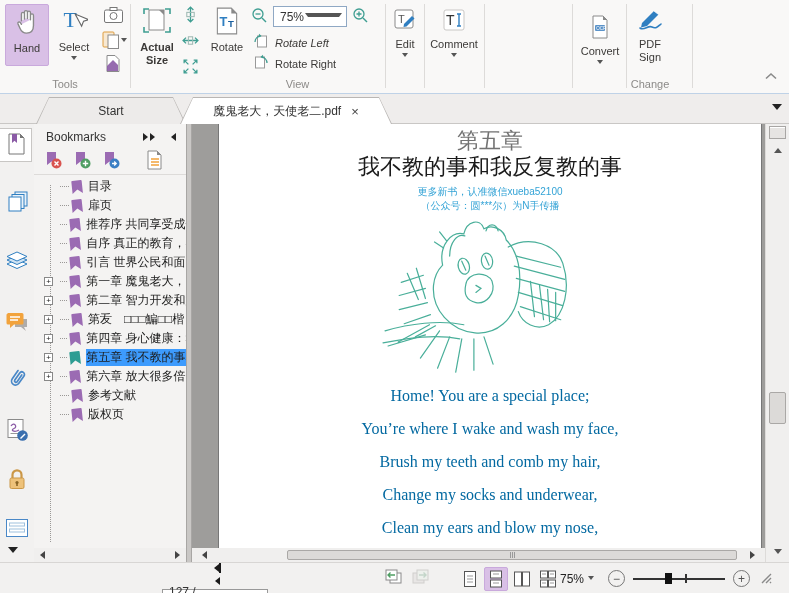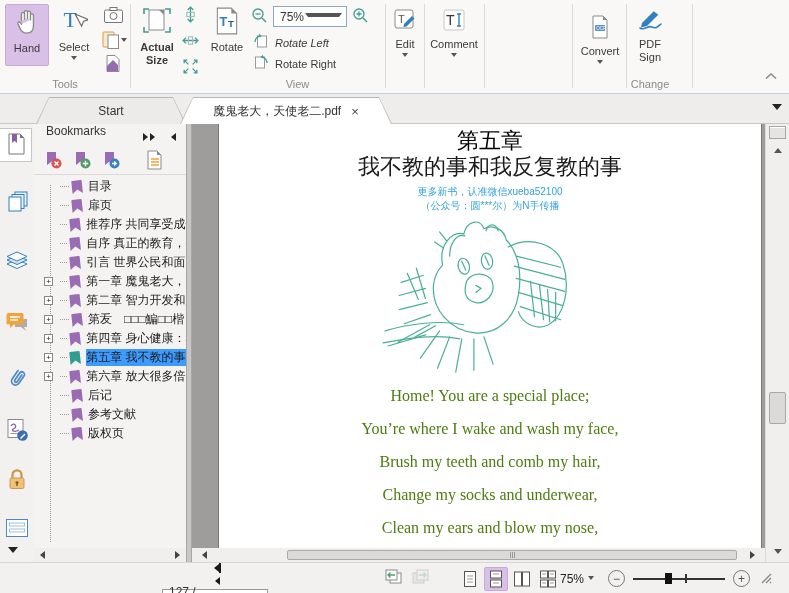--- a/index.html
+++ b/index.html
@@ -36,21 +36,21 @@
   #main { position:absolute; top:124px; left:0; width:789px; height:438px; }
 
   
   #strip { position:absolute; left:0; top:0; width:34px; height:438px; background:#f2f1f0; }
   .strip-item { position:absolute; left:2px; width:30px; height:34px; display:flex; align-items:center; justify-content:center; }
   .strip-item.active { background:#fff; border:1px solid #c8c6c4; border-left:none; width:32px; left:0; }
   #strip-more { position:absolute; left:8px; bottom:4px; width:0; height:0; border:5px solid transparent; border-top:6px solid #222; }
 
   
   #panel { position:absolute; left:34px; top:0; width:152px; height:438px; background:#f4f3f2; }
-  #panel-header { position:absolute; top:0; left:0; right:4px; height:25px; display:flex; padding:0 6px 0 12px; }
+  #panel-header { position:absolute; top:0; left:0; right:4px; height:25px; display:flex; align-items:center; padding:0 6px 0 12px; }
   #panel-title { font-size:12px; color:#333; flex:1; }
   .hdr-btn { display:flex; align-items:center; margin-left:8px; }
   .tri-r { width:0; height:0; border:4px solid transparent; border-left:5px solid #222; }
   .tri-l { width:0; height:0; border:4px solid transparent; border-right:5px solid #222; }
   #panel-toolbar { position:absolute; top:25px; left:0; right:0; height:26px; display:flex; align-items:center; gap:10px; padding-left:10px; border-bottom:1px solid #dddbd9; }
   #bookmark-tree { position:absolute; top:53px; left:0; right:0; bottom:14px; overflow:hidden; }
   #tree-vline { position:absolute; left:16px; top:8px; bottom:6px; border-left:1px dotted #9a9896; }
   .bm-row { position:relative; height:19px; display:flex; align-items:center; white-space:nowrap; }
   .bm-ex { width:14px; margin-left:10px; flex:0 0 14px; display:flex; align-items:center; }
   .bm-ex .box { width:9px; height:9px; border:1px solid #888; background:#fff; font-size:8px; line-height:7px; text-align:center; color:#222; }
@@ -59,26 +59,26 @@
   .bm-label { font-size:12px; color:#1c1c1c; overflow:hidden; }
   .bm-row.sel .bm-label { background:#3d9bfd; }
   #panel-hscroll { position:absolute; bottom:0; left:0; right:0; height:14px; background:#f0efee; display:flex; justify-content:space-between; align-items:center; padding:0 2px; }
   
   #splitter { position:absolute; left:186px; top:0; width:6px; height:438px; background:#c9c7c5; border-left:1px solid #a8a6a4; border-right:1px solid #a8a6a4; }
 
   
   #docview { position:absolute; left:192px; top:0; width:573px; height:424px; background:#9e9d9b; overflow:hidden; }
   #page { position:absolute; left:26px; top:0; width:544px; height:424px; background:#fff; border-left:1px solid #777; border-right:1px solid #777; }
   .doc-serif { font-family:"Liberation Serif","DejaVu Serif",serif; }
-  #chapter-title { position:absolute; top:2px; width:100%; text-align:center; font-size:22px; color:#000000; }
+  #chapter-title { position:absolute; top:2px; width:100%; text-align:center; font-size:22px; color:#737373; }
   #chapter-subtitle { position:absolute; top:28px; width:100%; text-align:center; font-size:22px; color:#1a1a1a; }
   #watermark { position:absolute; top:61px; left:0; width:100%; text-align:center; color:#33a3d6; font-size:10px; line-height:14px; }
   #sketch { position:absolute; left:160px; top:86px; }
   #poem { position:absolute; top:263px; left:0; width:100%; }
-  .poem-line { text-align:center; font-size:16px; color:#4d7c0f; height:33px; }
+  .poem-line { text-align:center; font-size:16px; color:#0369a1; height:33px; }
 
   
   #doc-hscroll { position:absolute; left:192px; top:424px; width:573px; height:14px; background:#f0efee; display:flex; align-items:center; }
   .hthumb { height:10px; background:#dcdad8; border:1px solid #aaa8a6; border-radius:2px; position:relative; }
   .grip3 { display:flex; gap:1px; justify-content:center; }
   .grip3 i { width:1px; height:6px; background:#999; display:block; }
 
   
   #vscroll { position:absolute; left:765px; top:0; width:24px; height:438px; background:#f0efee; border-left:1px solid #dddbd9; }
   #vs-split { position:absolute; top:2px; left:3px; width:17px; height:13px; background:#e6e4e2; border:1px solid #a8a6a4; box-shadow:inset 0 1px 0 #fff; }
@@ -568,30 +568,20 @@
             <span class="bm-ex">
               <span class="box">+</span>
             </span>
             <span class="bm-dashline"></span>
             <span style="display: flex;">
               <svg class="bm-flag" viewBox="0 0 15 17" width="15" height="17">
                 <path d="M2.5 1.5h9a1 1 0 0 1 1 1v13l-5.5-4.3-5.5 4.3v-13a1 1 0 0 1 1-1z" fill="#9b6bb3" transform="rotate(-6 7 8)"></path>
               </svg>
             </span>
             <span class="bm-label">第六章 放大很多倍的快</span>
-          </div>
-          <div class="bm-row">
-            <span class="bm-ex"></span>
-            <span class="bm-dashline"></span>
-            <span style="display: flex;">
-              <svg class="bm-flag" viewBox="0 0 15 17" width="15" height="17">
-                <path d="M2.5 1.5h9a1 1 0 0 1 1 1v13l-5.5-4.3-5.5 4.3v-13a1 1 0 0 1 1-1z" fill="#9b6bb3" transform="rotate(-6 7 8)"></path>
-              </svg>
-            </span>
-            <span class="bm-label">后记</span>
           </div>
           <div class="bm-row">
             <span class="bm-ex"></span>
             <span class="bm-dashline"></span>
             <span style="display: flex;">
               <svg class="bm-flag" viewBox="0 0 15 17" width="15" height="17">
                 <path d="M2.5 1.5h9a1 1 0 0 1 1 1v13l-5.5-4.3-5.5 4.3v-13a1 1 0 0 1 1-1z" fill="#9b6bb3" transform="rotate(-6 7 8)"></path>
               </svg>
             </span>
             <span class="bm-label">参考文献</span>

